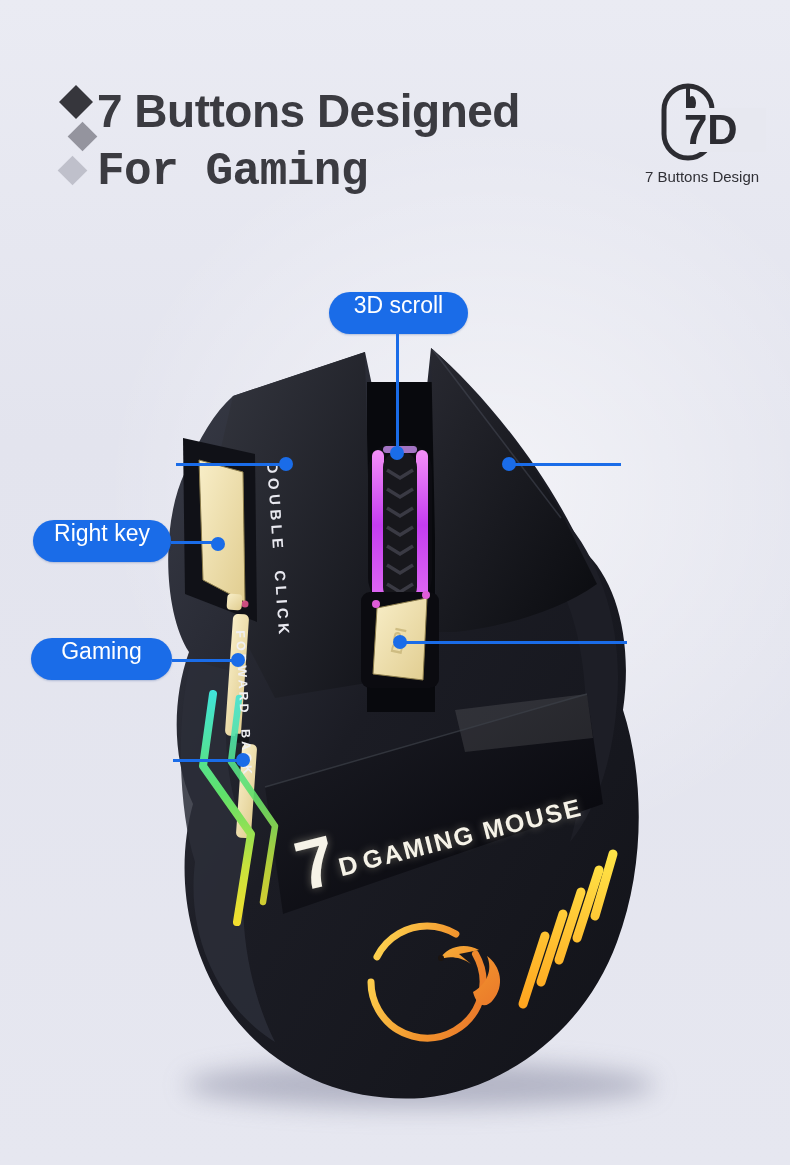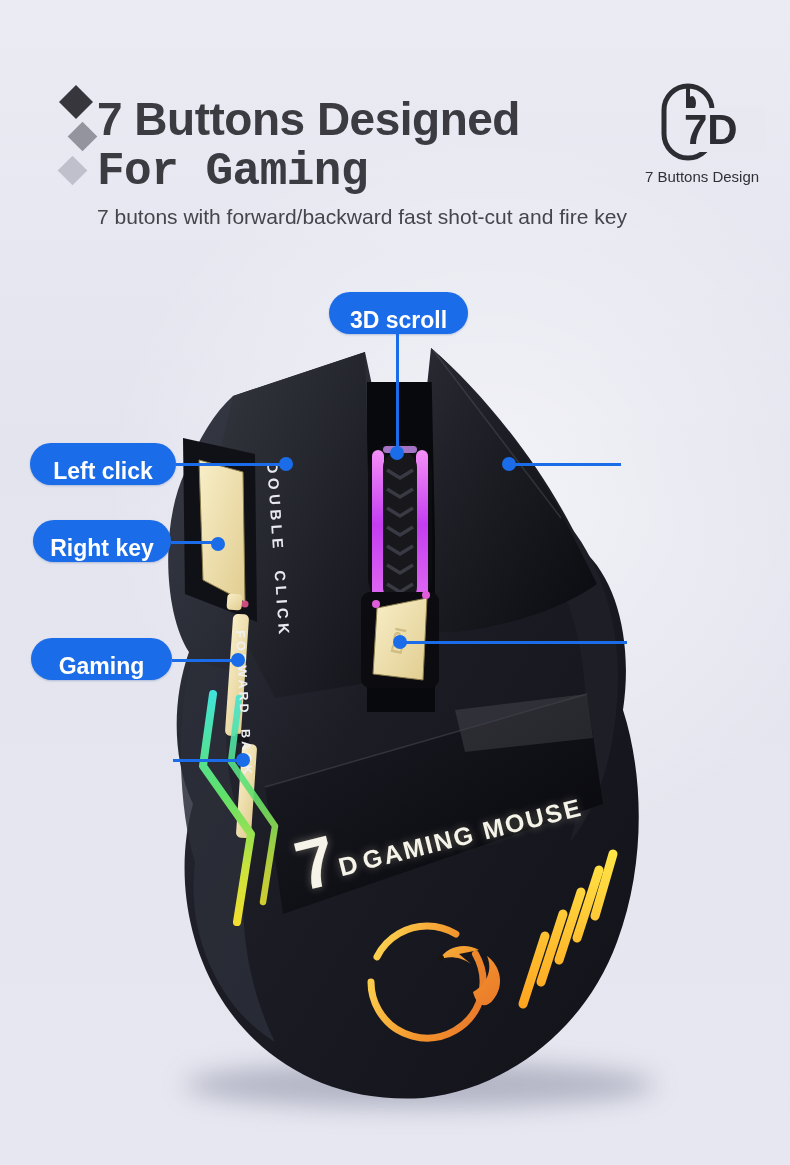--- a/index.html
+++ b/index.html
@@ -10,32 +10,32 @@
       radial-gradient(ellipse 70% 45% at 62% 42%, rgba(255,255,255,.55), rgba(255,255,255,0) 70%),
       linear-gradient(180deg,#eaebf3 0%, #e3e4ee 38%, #e6e7f0 100%);
   }
 
   
   .diamond{ position:absolute; width:24px; height:24px; transform:rotate(45deg); }
   .d1{ left:64px; top:90px;  background:#36363c; }
   .d2{ left:72px; top:126px; background:#94949e; width:21px; height:21px;}
   .d3{ left:62px; top:160px; background:#bfc0cb; width:21px; height:21px;}
   .title{ position:absolute; left:97px; font-size:46px; font-weight:bold; color:#3b3b41; letter-spacing:-0.5px; }
-  .title1{ top:92px; } .title2{ top:146px;font-family:Liberation Mono, monospace; }
+  .title1{ top:84px; } .title2{ top:146px;font-family:Liberation Mono, monospace; }
   .subtitle{ position:absolute; left:97px; top:205px; font-size:21px; color:#45454b; }
 
   
   .badge{ position:absolute; left:636px; top:76px; width:130px; height:120px; }
   .badge-caption{ position:absolute; left:612px; top:168px; width:180px; text-align:center;
                   font-size:15px; color:#303036; }
 
   
   .pill{ position:absolute; height:42px; border-radius:21px; background:#1a6ce8;
-         display:flex; align-items:flex-end; justify-content:center;
-         color:#fff; font-size:23px; font-weight:bold; box-shadow:0 1px 2px rgba(20,60,140,.25); }
+         display:flex; align-items:flex-start; justify-content:center;
+         color:#fff; font-size:23px; font-weight:normal; box-shadow:0 1px 2px rgba(20,60,140,.25); }
   .cline{ position:absolute; background:#1a6ce8; height:3px; }
   .cline.v{ width:3px; }
   .cdot{ position:absolute; width:14px; height:14px; border-radius:50%; background:#1a6ce8; }
 
   
   .mouse-shadow{ position:absolute; left:185px; top:1062px; width:470px; height:46px;
                  background:rgba(96,101,128,.38); border-radius:50%; filter:blur(12px); }
   .mouse-svg{ position:absolute; left:155px; top:342px; }
 
   .vtext{ position:absolute; color:#e9e9f0; font-weight:bold; white-space:nowrap;
@@ -55,21 +55,20 @@
 </head>
 <body>
 
 <div class="canvas">
 
   <div class="diamond d1"></div>
   <div class="diamond d2"></div>
   <div class="diamond d3"></div>
   <div class="title title1">7 Buttons Designed</div>
   <div class="title title2">For Gaming</div>
-  <div class="subtitle">7 butons with forward/backward fast shot-cut and fire key</div>
 
   <svg class="badge" viewBox="0 0 130 120">
     <rect x="28" y="10" width="48" height="72" rx="24" fill="none" stroke="#2c2c32" stroke-width="5"></rect>
     <line x1="52" y1="10" x2="52" y2="34" stroke="#2c2c32" stroke-width="4"></line>
     <ellipse cx="56" cy="27" rx="4" ry="7" fill="#2c2c32"></ellipse>
     <rect x="44" y="32" width="86" height="44" fill="#e7e8f0"></rect>
     <text x="48" y="68" font-size="42" font-weight="bold" fill="#2c2c32" font-family="Liberation Sans, sans-serif">7D</text>
   </svg>
   <div class="badge-caption">7 Buttons Design</div>
 
@@ -218,23 +217,20 @@
     <span class="wm-d">D</span>
     <span class="wm-rest">GAMING MOUSE</span>
   </div>
 
   <div class="pill" style="left:329px;top:292px;width:139px">
     <span>3D scroll</span>
   </div>
   <div class="cline v" style="left:396px;top:334px;height:116px"></div>
   <div class="cdot" style="left:390px;top:446px"></div>
 
-  <div class="pill" style="left:30px;top:443px;width:146px">
-    <span>Left click</span>
-  </div>
   <div class="cline" style="left:176px;top:463px;width:112px"></div>
   <div class="cdot" style="left:279px;top:457px"></div>
 
   <div class="pill" style="left:33px;top:520px;width:138px">
     <span>Right key</span>
   </div>
   <div class="cline" style="left:171px;top:541px;width:48px"></div>
   <div class="cdot" style="left:211px;top:537px"></div>
 
   <div class="cline" style="left:511px;top:463px;width:110px"></div>

